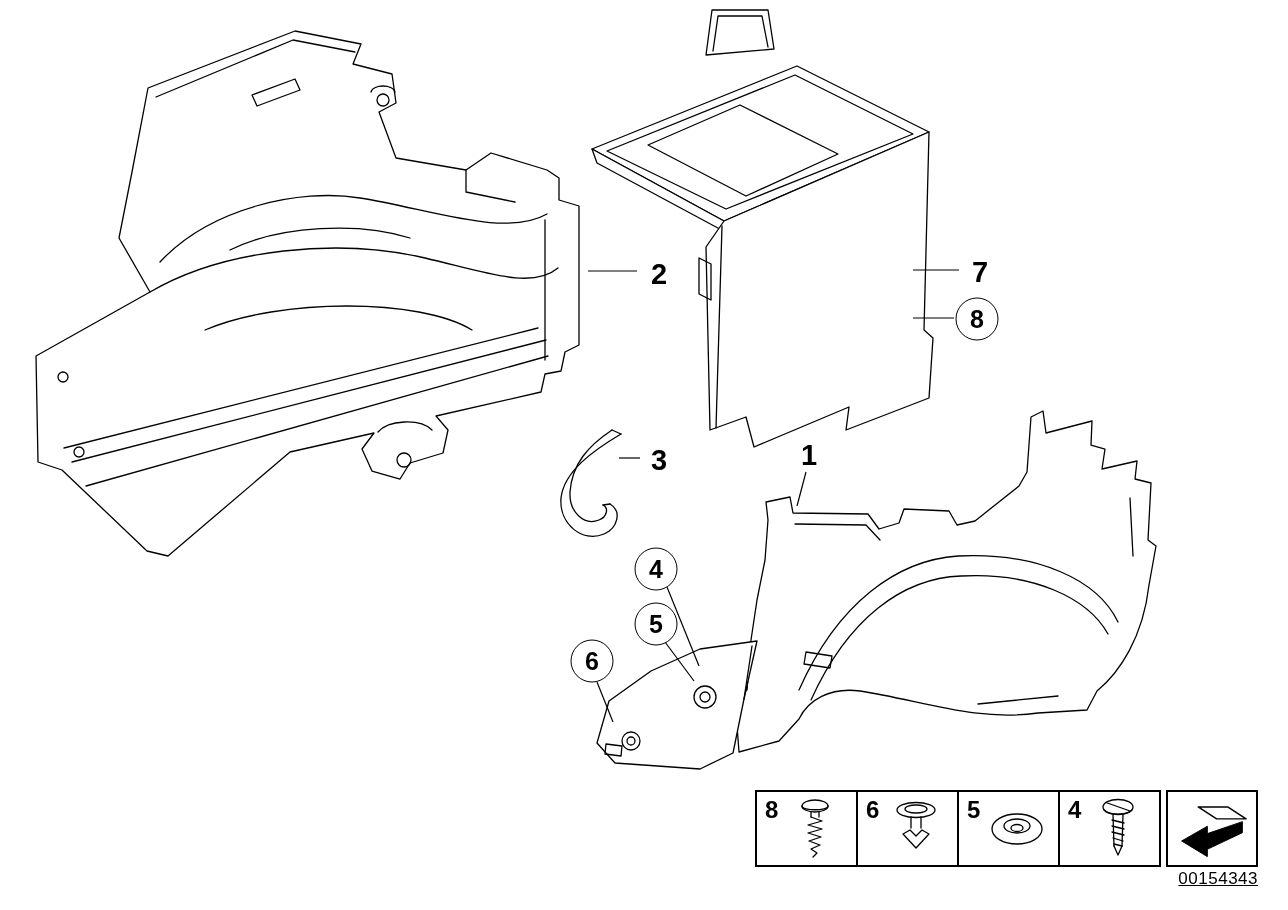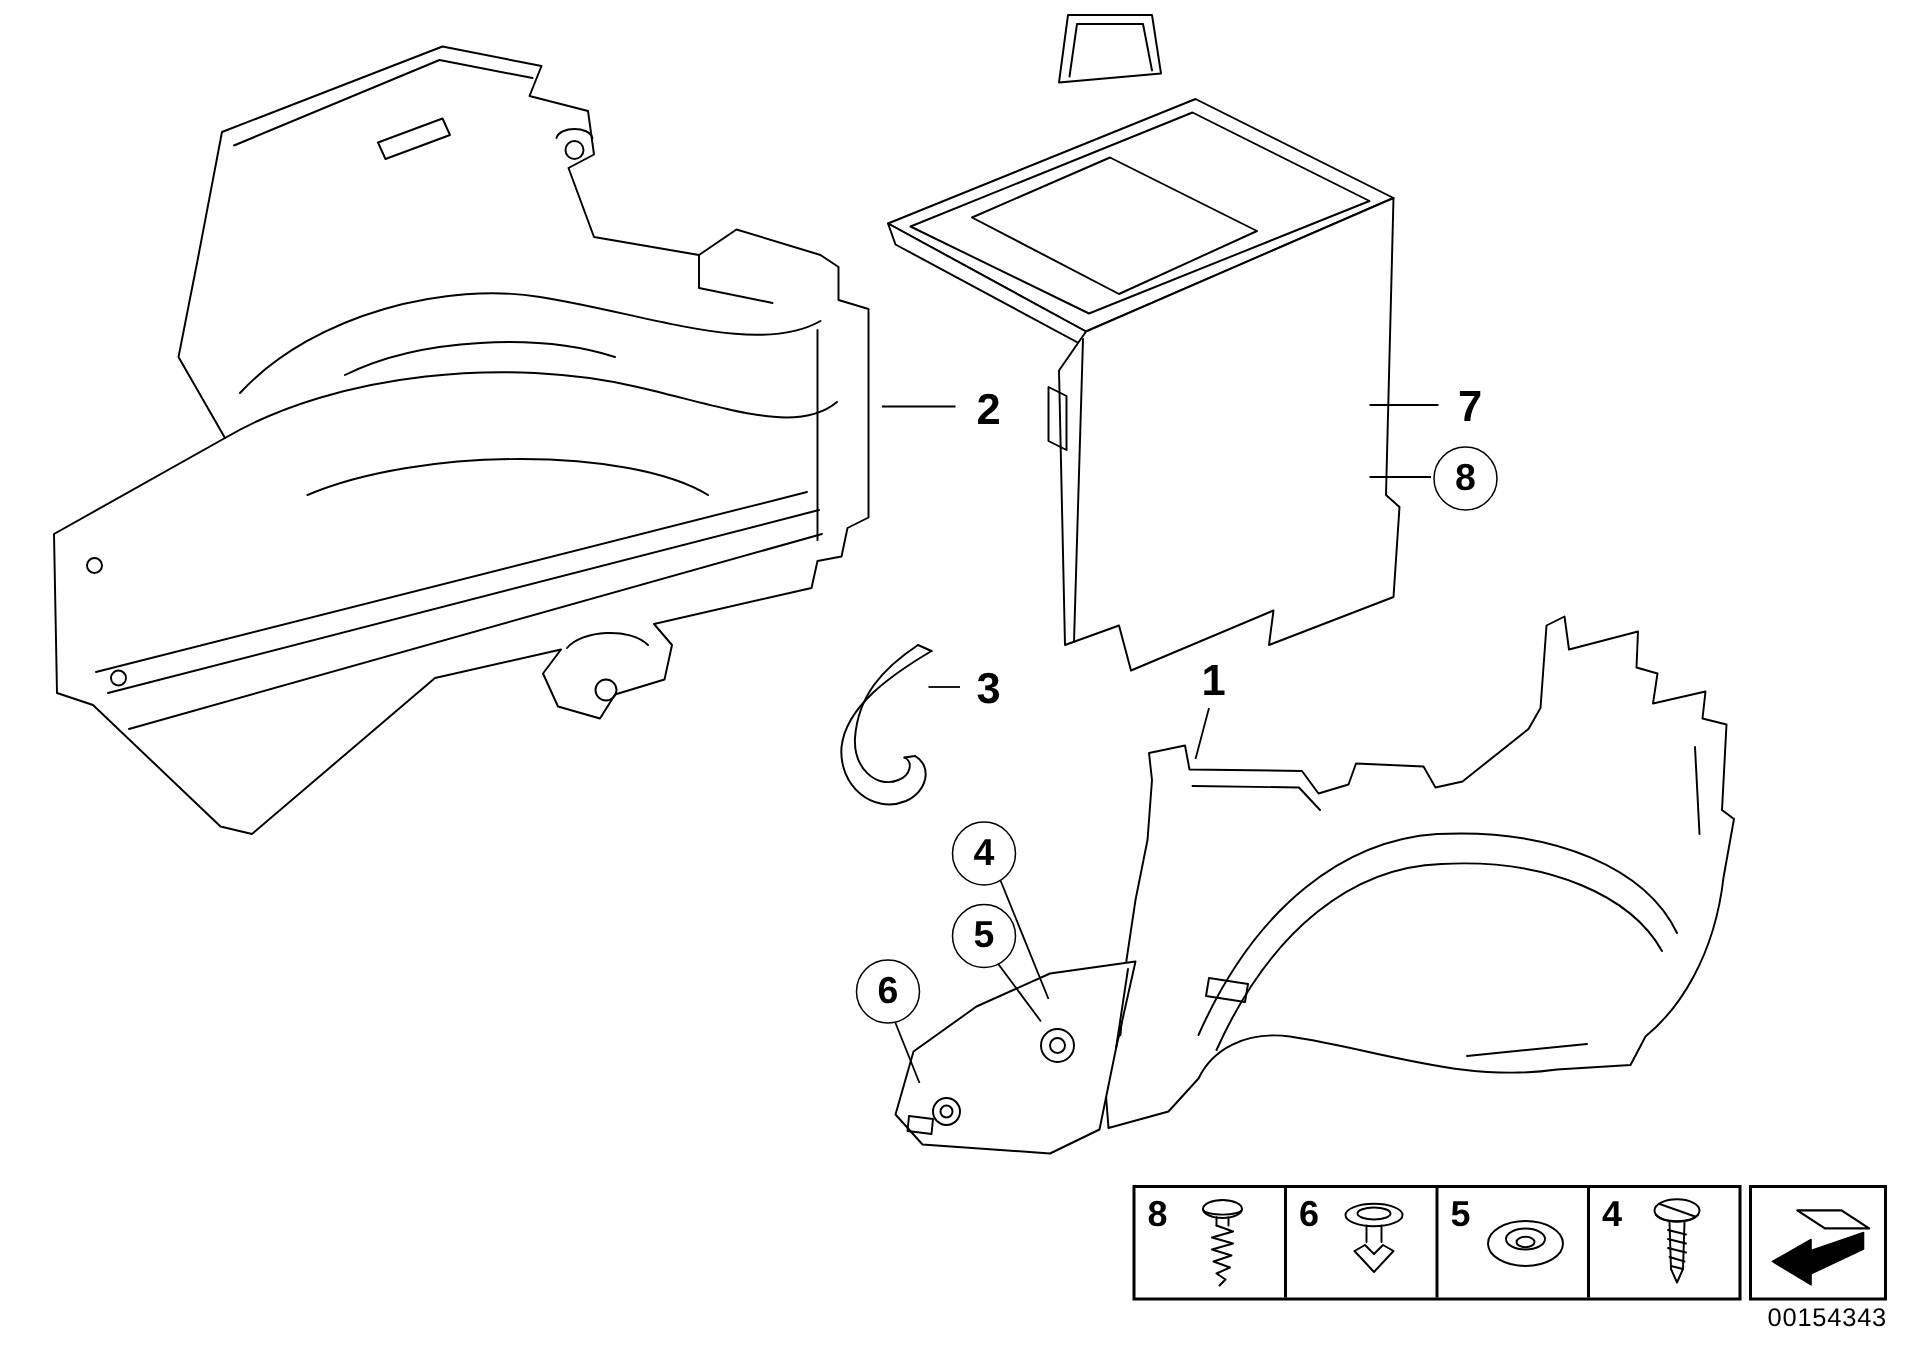--- a/index.html
+++ b/index.html
@@ -34,21 +34,21 @@
   .legend-num{font-size:24px;font-weight:700;align-self:flex-start;}
   .legend-icon{margin:0 auto;display:block;}
 
   .arrow-box{
     position:absolute;left:1166px;top:790px;width:92px;height:77px;
     border:2px solid #000;box-sizing:border-box;background:#fff;
     display:flex;align-items:center;justify-content:center;cursor:pointer;
   }
   .drawing-number{
     position:absolute;left:1140px;top:869px;width:118px;text-align:right;
-    font-size:17px;letter-spacing:.5px;
+    font-size:17px;letter-spacing:.5px;text-decoration:underline;
   }
 </style>
 </head>
 <body>
 
 <div class="stage">
 
   <svg class="art" width="1288" height="910" viewBox="0 0 1288 910">
 
     <g>

